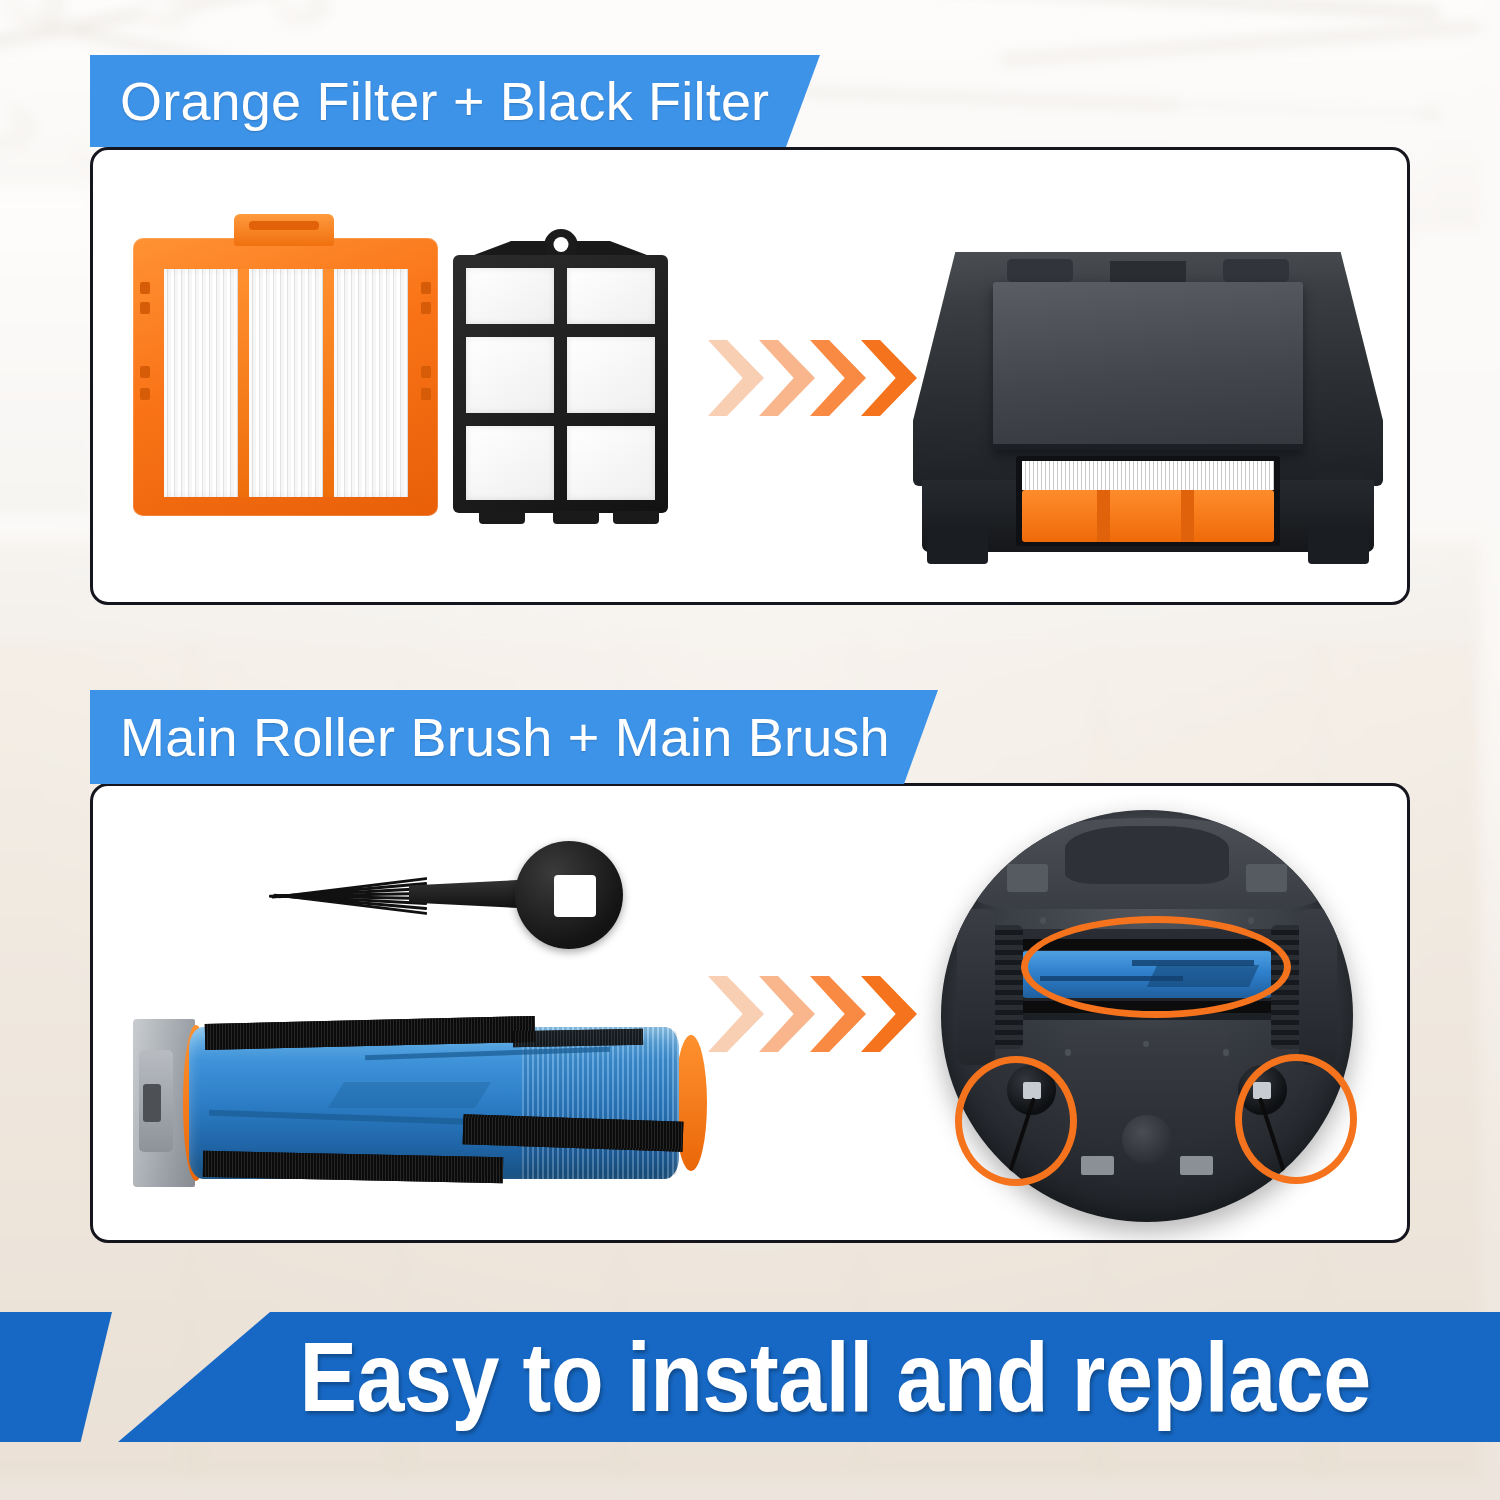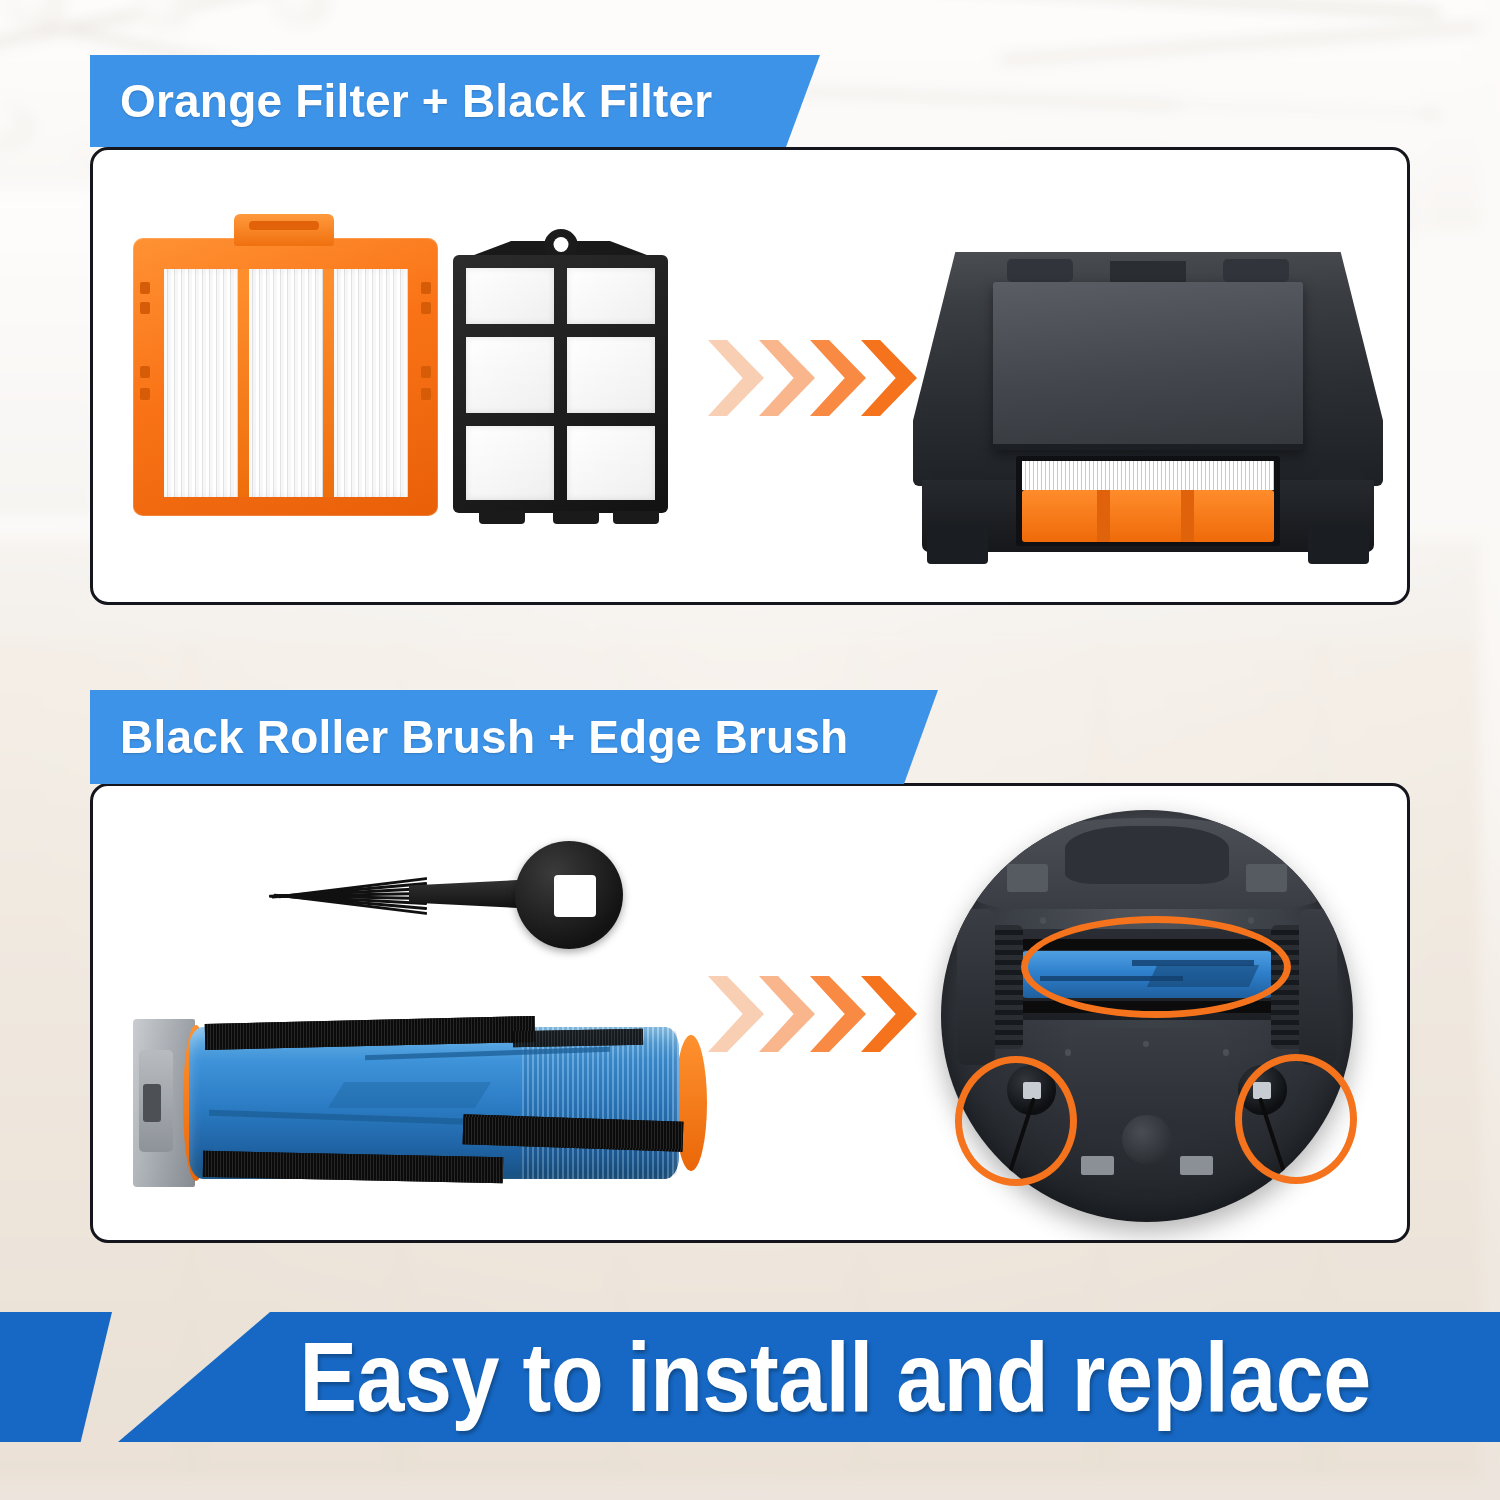--- a/index.html
+++ b/index.html
@@ -59,21 +59,21 @@
   .banner {
     position:absolute;
     background:#3d93e8;
     display:flex; align-items:center;
     padding-left:30px;
     color:#ffffff;
     clip-path:polygon(0 0, 100% 0, calc(100% - 34px) 100%, 0 100%);
     z-index:5;
   }
   .banner-text {
-    font-size:46px; font-weight:700; letter-spacing:.2px;
+    font-size:54px; font-weight:400; letter-spacing:.2px;
     text-shadow:0 1px 2px rgba(0,0,0,.18);
     white-space:nowrap;
   }
 
   
   .card {
     position:absolute;
     background:#ffffff;
     border:3px solid #15151d;
     border-radius:18px;
@@ -502,21 +502,21 @@
         <div class="db-orange-rib" style="left:30%;"></div>
         <div class="db-orange-rib" style="left:63%;"></div>
       </div>
     </div>
     <div class="db-foot" style="left:3%;"></div>
     <div class="db-foot" style="right:3%;"></div>
   </div>
 </div>
 
 <div class="banner" style="left:90px;top:690px;width:848px;height:94px;">
-  <span class="banner-text">Black Roller Brush + Edge Brush</span>
+  <span class="banner-text">Main Roller Brush + Main Brush</span>
 </div>
 
 <div class="card" style="left:90px;top:783px;width:1320px;height:460px;">
 
   <div class="ebrush" style="left:100px;top:55px;width:430px;height:115px;">
     <div class="eb-bristles">
       <div class="eb-bristle" style="right:0;top:6px;width:150px;transform:rotate(-7deg);"></div>
       <div class="eb-bristle" style="right:0;top:11px;width:156px;transform:rotate(-5deg);"></div>
       <div class="eb-bristle" style="right:0;top:16px;width:148px;transform:rotate(-3deg);"></div>
       <div class="eb-bristle" style="right:0;top:21px;width:158px;transform:rotate(-1deg);"></div>

